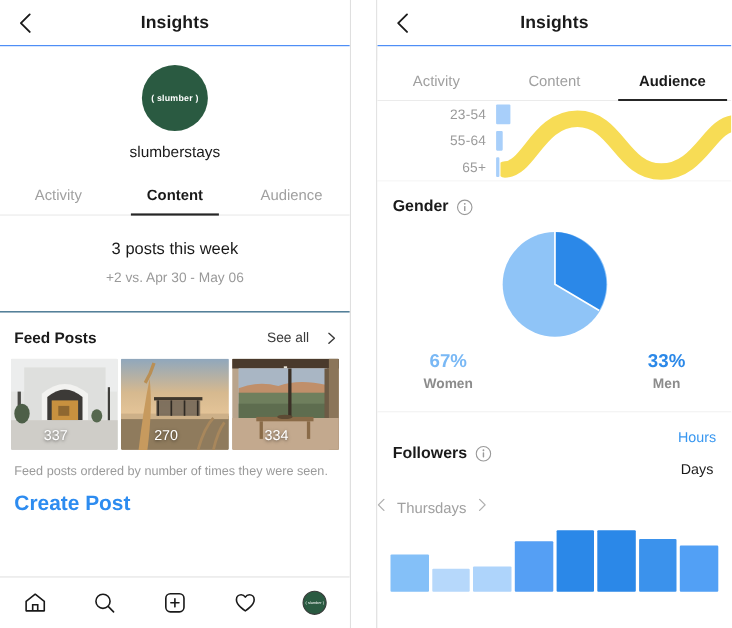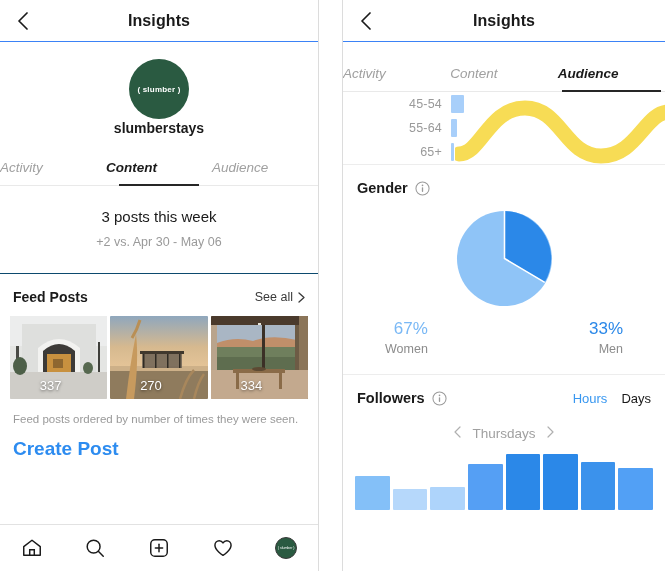--- a/index.html
+++ b/index.html
@@ -36,27 +36,27 @@
   .profile-block {
     background:#fff; padding-top: 17px; padding-bottom: 0px;
     display:flex; flex-direction:column; align-items:center;
   }
   .avatar {
     width: 60px; height: 60px; border-radius: 50%;
     background: #2a5a41; color:#ffffff;
     display:flex; align-items:center; justify-content:center;
     font-size: 8px; letter-spacing:.2px; font-weight:600;
   }
-  .handle { margin-top: 1px; font-size: 14px; font-weight: bold; color:#1a1a1a; }
+  .handle { margin-top: 11px; font-size: 14px; font-weight: normal; color:#1a1a1a; }
 
   
   .tabs { display:flex; margin-top: 13px; width:100%; border-bottom: 1px solid #e9e9e9; position:relative; }
   .tab {
-    flex:1; padding: 11px 0 10px; font-size: 13.5px;
-    color:#a0a0a0; position:relative;font-style:italic;
+    flex:1; text-align:center; padding: 11px 0 10px; font-size: 13.5px;
+    color:#a0a0a0; position:relative;
   }
   .tab.active { color:#1a1a1a; font-weight:bold; }
   .tab.active::after {
     content:""; position:absolute; left: 12%; right: 12%; bottom:-1px;
     height: 2px; background: #262626;
   }
   .tabs-right { border-bottom: 1px solid #e9e9e9; background:#fff; }
   .tabs-right .tab.active::after { left: 4%; right: 4%; background:#262626; }
 
   
@@ -66,21 +66,21 @@
   }
   .summary-main { font-size: 15px; color:#1a1a1a; }
   .summary-sub { font-size: 12.5px; color:#9a9a9a; margin-top: 10px; }
 
   
   .feed-head {
     display:flex; align-items:center; justify-content:space-between;
     padding: 15px 13px 11px;
   }
   .feed-title { font-size: 14px; font-weight: bold; color:#1a1a1a; }
-  .see-all { display:flex; align-items:center; gap:5px; font-size: 12.5px; color:#3a3a3a; }
+  .see-all { display:flex; align-items:center; gap:17px; font-size: 12.5px; color:#3a3a3a; }
   .see-all .chev { display:block; }
 
   .thumbs { display:flex; gap: 3px; padding: 0 10px; }
   .thumb {
     position:relative; width: 99px; height: 83px; overflow:hidden; border-radius:1px;
   }
   .thumb .count {
     position:absolute; left:0; right:16px; bottom: 6px; text-align:center;
     color:#ffffff; font-size: 13px; text-shadow: 0 1px 3px rgba(0,0,0,.55);
   }
@@ -98,48 +98,48 @@
     width: 22px; height: 22px; border-radius:50%; background:#2a5a41;
     border: 1.5px solid #3a3a3a; color:#fff; font-size:3.5px;
     display:flex; align-items:center; justify-content:center;
   }
 
   
   .card { background:#fff; border-bottom: 1px solid #ededed; position:relative; }
   .card-head { display:flex; align-items:center; padding: 15px 14px 0; }
   .card-title { font-size: 14.5px; font-weight:bold; color:#1a1a1a; }
   .info-icon { margin-left: 7px; display:flex; }
-  .head-right { margin-left:auto; display:flex; gap: 14px; align-items:center; }
+  .head-right { margin-left:auto; display:flex; gap: 14px; align-items:center;flex-direction:column; }
   .toggle-opt { font-size: 13px; color:#1a1a1a; }
   .toggle-opt.active { color:#3897f0; }
 
   
   .age-clip { position:relative; height: 72px; overflow:hidden; background:#fff; }
   .age-rows { position:absolute; left:0; top:0; width:100%; }
   .age-row { display:flex; align-items:center; height: 24px; }
   .age-label {
     width: 108px; text-align:right; padding-right: 9px;
     font-size: 12.5px; color:#9a9a9a; letter-spacing:.2px;
   }
   .age-bar { height: 18px; background:#a8cffa; border-radius: 1px; }
   .squiggle { position:absolute; left: 112px; top: 6px; pointer-events:none; }
 
   
   .pie-wrap { display:flex; justify-content:center; padding: 14px 0 2px; }
   .pie { width: 97px; height: 97px; border-radius: 50%; }
   .gender-legend { display:flex; justify-content:space-between; padding: 10px 42px 18px; }
-  .legend-col { text-align:right; }
+  .legend-col { text-align:center;font-weight:bold; }
   .legend-pct { font-size: 17px; }
   .legend-pct.women { color:#79b8f5; }
   .legend-pct.men { color:#2b88e8; }
   .legend-label { font-size: 12.5px; color:#8c8c8c; margin-top: 3px; }
 
   
   .period-nav {
-    display:flex; align-items:center; justify-content:center; gap: 11px;
+    display:flex; align-items:center; justify-content:flex-start; gap: 11px;
     padding: 18px 0 6px;
   }
   .period-label { font-size: 13.5px; color:#a0a0a0; }
   .bars {
     display:flex; align-items:flex-end; justify-content:center; gap: 3px;
     height: 62px; padding: 0 12px;
   }
   .bar { width: 35px; border-radius: 1px; }
 </style>
 </head>
@@ -304,21 +304,21 @@
     <div class="tabs tabs-right">
       <div class="tab">Activity</div>
       <div class="tab">Content</div>
       <div class="tab active">Audience</div>
     </div>
 
     <div class="card">
       <div class="age-clip">
         <div class="age-rows">
           <div class="age-row">
-            <div class="age-label">45-54</div>
+            <div class="age-label">23-54</div>
             <div class="age-bar" style="width:13px"></div>
           </div>
           <div class="age-row">
             <div class="age-label">55-64</div>
             <div class="age-bar" style="width:6px"></div>
           </div>
           <div class="age-row">
             <div class="age-label">65+</div>
             <div class="age-bar" style="width:3px"></div>
           </div>

